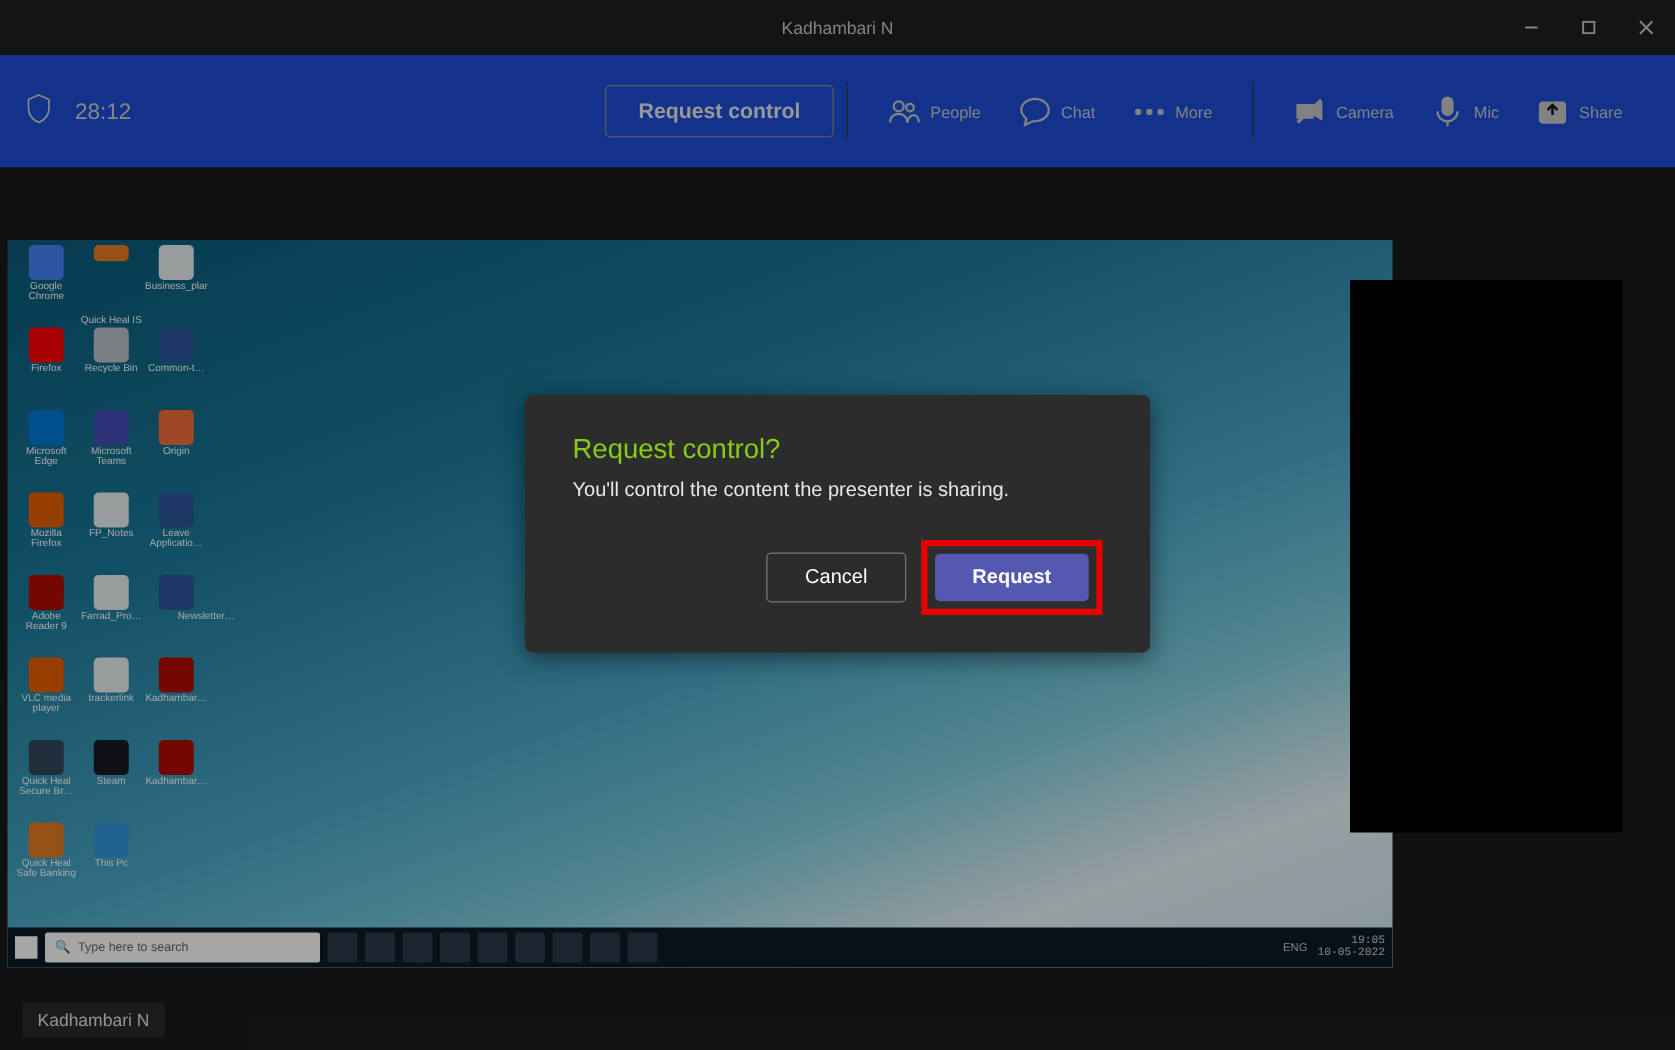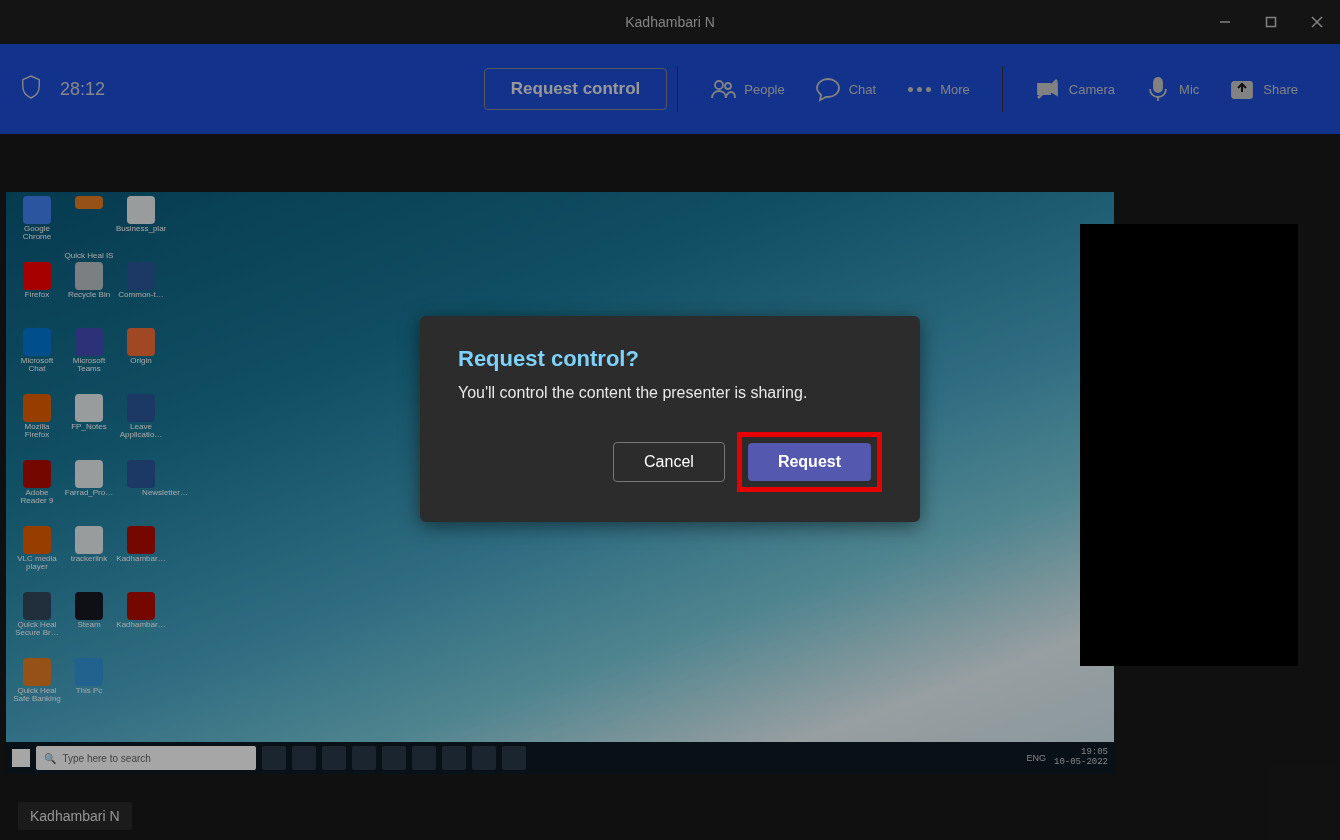--- a/index.html
+++ b/index.html
@@ -151,21 +151,21 @@
 
 .modal {
   position: absolute;
   left: 420px; top: 316px;
   width: 500px; 
   background: #2d2c2c;
   border-radius: 6px;
   padding: 30px 38px 30px 38px;
   box-shadow: 0 4px 20px rgba(0,0,0,0.5);
 }
-.modal h2 { font-size: 22px; font-weight: 700; color: #7dd3fc; margin-bottom: 12px; }
+.modal h2 { font-size: 22px; font-weight: 400; color: #84cc16; margin-bottom: 12px; }
 .modal p { font-size: 16px; color: #e8e8e8; margin-bottom: 30px; }
 .modal-actions { display: flex; justify-content: flex-end; gap: 12px; align-items: center; }
 .btn-cancel {
   border: 1px solid #777; background: transparent; color: #fff;
   padding: 10px 30px; border-radius: 4px; font-size: 16px;
 }
 .btn-request {
   background: #5558af; color: #fff; border: none;
   padding: 10px 30px; border-radius: 4px; font-size: 16px; font-weight: 600;
 }
@@ -315,21 +315,21 @@
         <div class="dicon">
           <div class="isq" style="background: rgb(189, 195, 199);"></div>
           <div style="max-width: 50px; overflow: hidden; line-height: 1.05;">Recycle Bin</div>
         </div>
         <div class="dicon">
           <div class="isq" style="background: rgb(43, 87, 154);"></div>
           <div style="max-width: 50px; overflow: hidden; line-height: 1.05;">Common-t…</div>
         </div>
         <div class="dicon">
           <div class="isq" style="background: rgb(0, 120, 215);"></div>
-          <div style="max-width: 50px; overflow: hidden; line-height: 1.05;">Microsoft Chat</div>
+          <div style="max-width: 50px; overflow: hidden; line-height: 1.05;">Microsoft Edge</div>
         </div>
         <div class="dicon">
           <div class="isq" style="background: rgb(70, 78, 184);"></div>
           <div style="max-width: 50px; overflow: hidden; line-height: 1.05;">Microsoft Teams</div>
         </div>
         <div class="dicon">
           <div class="isq" style="background: rgb(245, 111, 54);"></div>
           <div style="max-width: 50px; overflow: hidden; line-height: 1.05;">Origin</div>
         </div>
         <div class="dicon">

